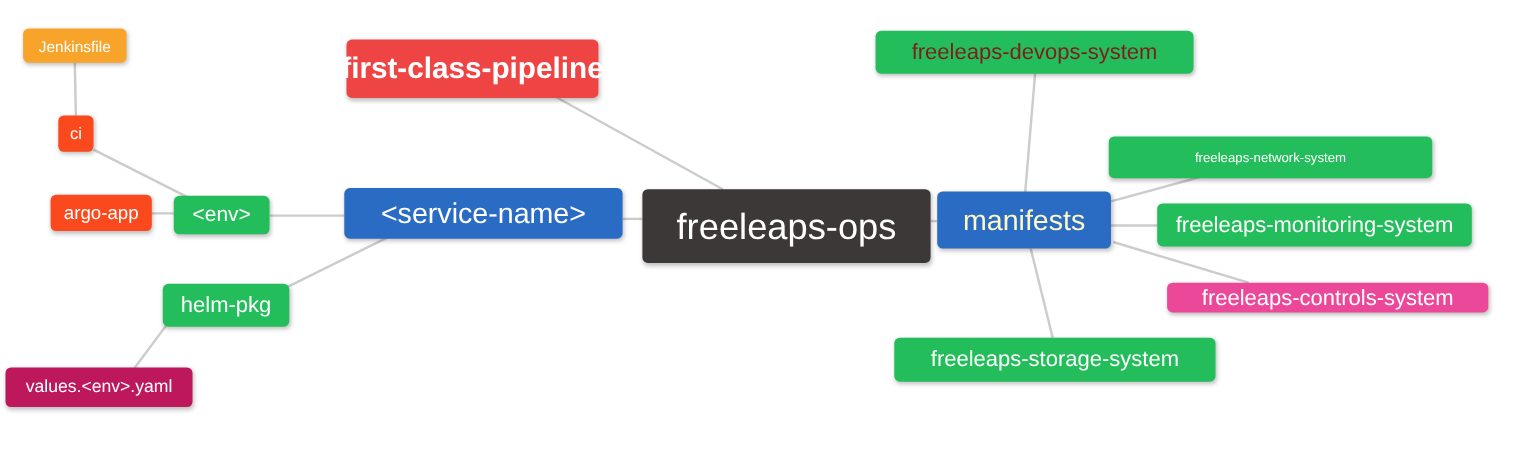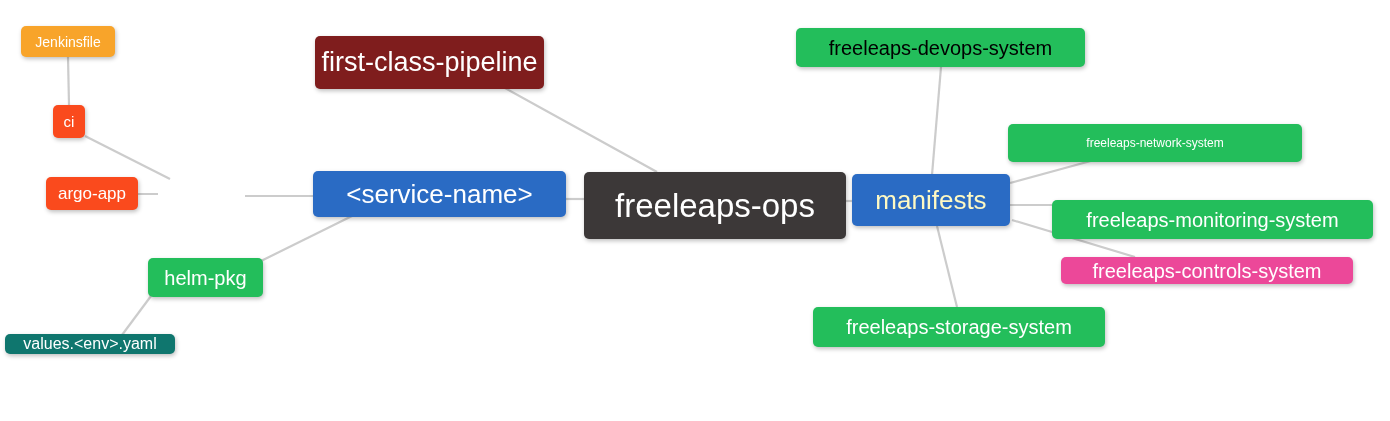--- a/index.html
+++ b/index.html
@@ -69,45 +69,48 @@
   <div class="node-layer">
       <div class="node" style="left: 21px; top: 26px; width: 94px; height: 31px; font-size: 14px; background: rgb(248, 164, 42); color: rgb(255, 255, 255);">
         <span>Jenkinsfile</span>
       </div>
       <div class="node" style="left: 53px; top: 105px; width: 32px; height: 33px; font-size: 15px; background: rgb(250, 74, 29); color: rgb(255, 255, 255);">
         <span>ci</span>
       </div>
       <div class="node" style="left: 30px; top: 177px; width: 92px; height: 33px; font-size: 17px; background: rgb(250, 74, 29); color: rgb(255, 255, 255); margin-left: 16px;">
         <span>argo-app</span>
       </div>
+      <div class="node" style="left: 158px; top: 178px; width: 87px; height: 35px; font-size: 19px; background: rgb(35, 190, 91); color: rgb(255, 255, 255);">
+        <span>&lt;env&gt;</span>
+      </div>
       <div class="node" style="left: 148px; top: 258px; width: 115px; height: 39px; font-size: 20px; background: rgb(35, 190, 91); color: rgb(255, 255, 255);">
         <span>helm-pkg</span>
       </div>
-      <div class="node" style="left: 5px; top: 334px; width: 170px; height: 20px; font-size: 16px; background: #0f766e; color: rgb(255, 255, 255);">
+      <div class="node" style="left: 5px; top: 334px; width: 170px; height: 36px; font-size: 16px; background: #be185d; color: rgb(255, 255, 255);">
         <span>values.&lt;env&gt;.yaml</span>
       </div>
-      <div class="node" style="left: 315px; top: 36px; width: 229px; height: 53px; font-size: 27px; background: #7f1d1d; color: rgb(255, 255, 255);">
+      <div class="node" style="left: 315px; top: 36px; width: 229px; height: 53px; font-size: 27px; background: #ef4444; color: rgb(255, 255, 255); font-weight: bold;">
         <span>first-class-pipeline</span>
       </div>
       <div class="node" style="left: 313px; top: 171px; width: 253px; height: 46px; font-size: 26px; background: rgb(42, 107, 196); color: rgb(255, 255, 255);">
         <span>&lt;service-name&gt;</span>
       </div>
       <div class="node" style="left: 584px; top: 172px; width: 262px; height: 67px; font-size: 33px; background: rgb(60, 56, 56); color: rgb(255, 255, 255);">
         <span>freeleaps-ops</span>
       </div>
       <div class="node" style="left: 852px; top: 174px; width: 158px; height: 52px; font-size: 26px; background: rgb(42, 107, 196); color: #fef9c3;">
         <span>manifests</span>
       </div>
-      <div class="node" style="left: 796px; top: 28px; width: 289px; height: 39px; font-size: 20px; background: rgb(35, 190, 91); color: #000000;">
+      <div class="node" style="left: 796px; top: 28px; width: 289px; height: 39px; font-size: 20px; background: rgb(35, 190, 91); color: #7f1d1d;">
         <span>freeleaps-devops-system</span>
       </div>
       <div class="node" style="left: 1008px; top: 112px; width: 294px; height: 38px; font-size: 12px; background: rgb(35, 190, 91); color: rgb(255, 255, 255); margin-top: 12px;">
         <span>freeleaps-network-system</span>
       </div>
-      <div class="node" style="left: 1052px; top: 200px; width: 321px; height: 39px; font-size: 20px; background: rgb(35, 190, 91); color: rgb(255, 255, 255);">
+      <div class="node" style="left: 1052px; top: 185px; width: 286px; height: 39px; font-size: 20px; background: rgb(35, 190, 91); color: rgb(255, 255, 255);">
         <span>freeleaps-monitoring-system</span>
       </div>
       <div class="node" style="left: 1061px; top: 257px; width: 292px; height: 27px; font-size: 20px; background: #ec4899; color: rgb(255, 255, 255);">
         <span>freeleaps-controls-system</span>
       </div>
       <div class="node" style="left: 813px; top: 307px; width: 292px; height: 40px; font-size: 20px; background: rgb(35, 190, 91); color: rgb(255, 255, 255);">
         <span>freeleaps-storage-system</span>
       </div>
     </div>
 </div>

